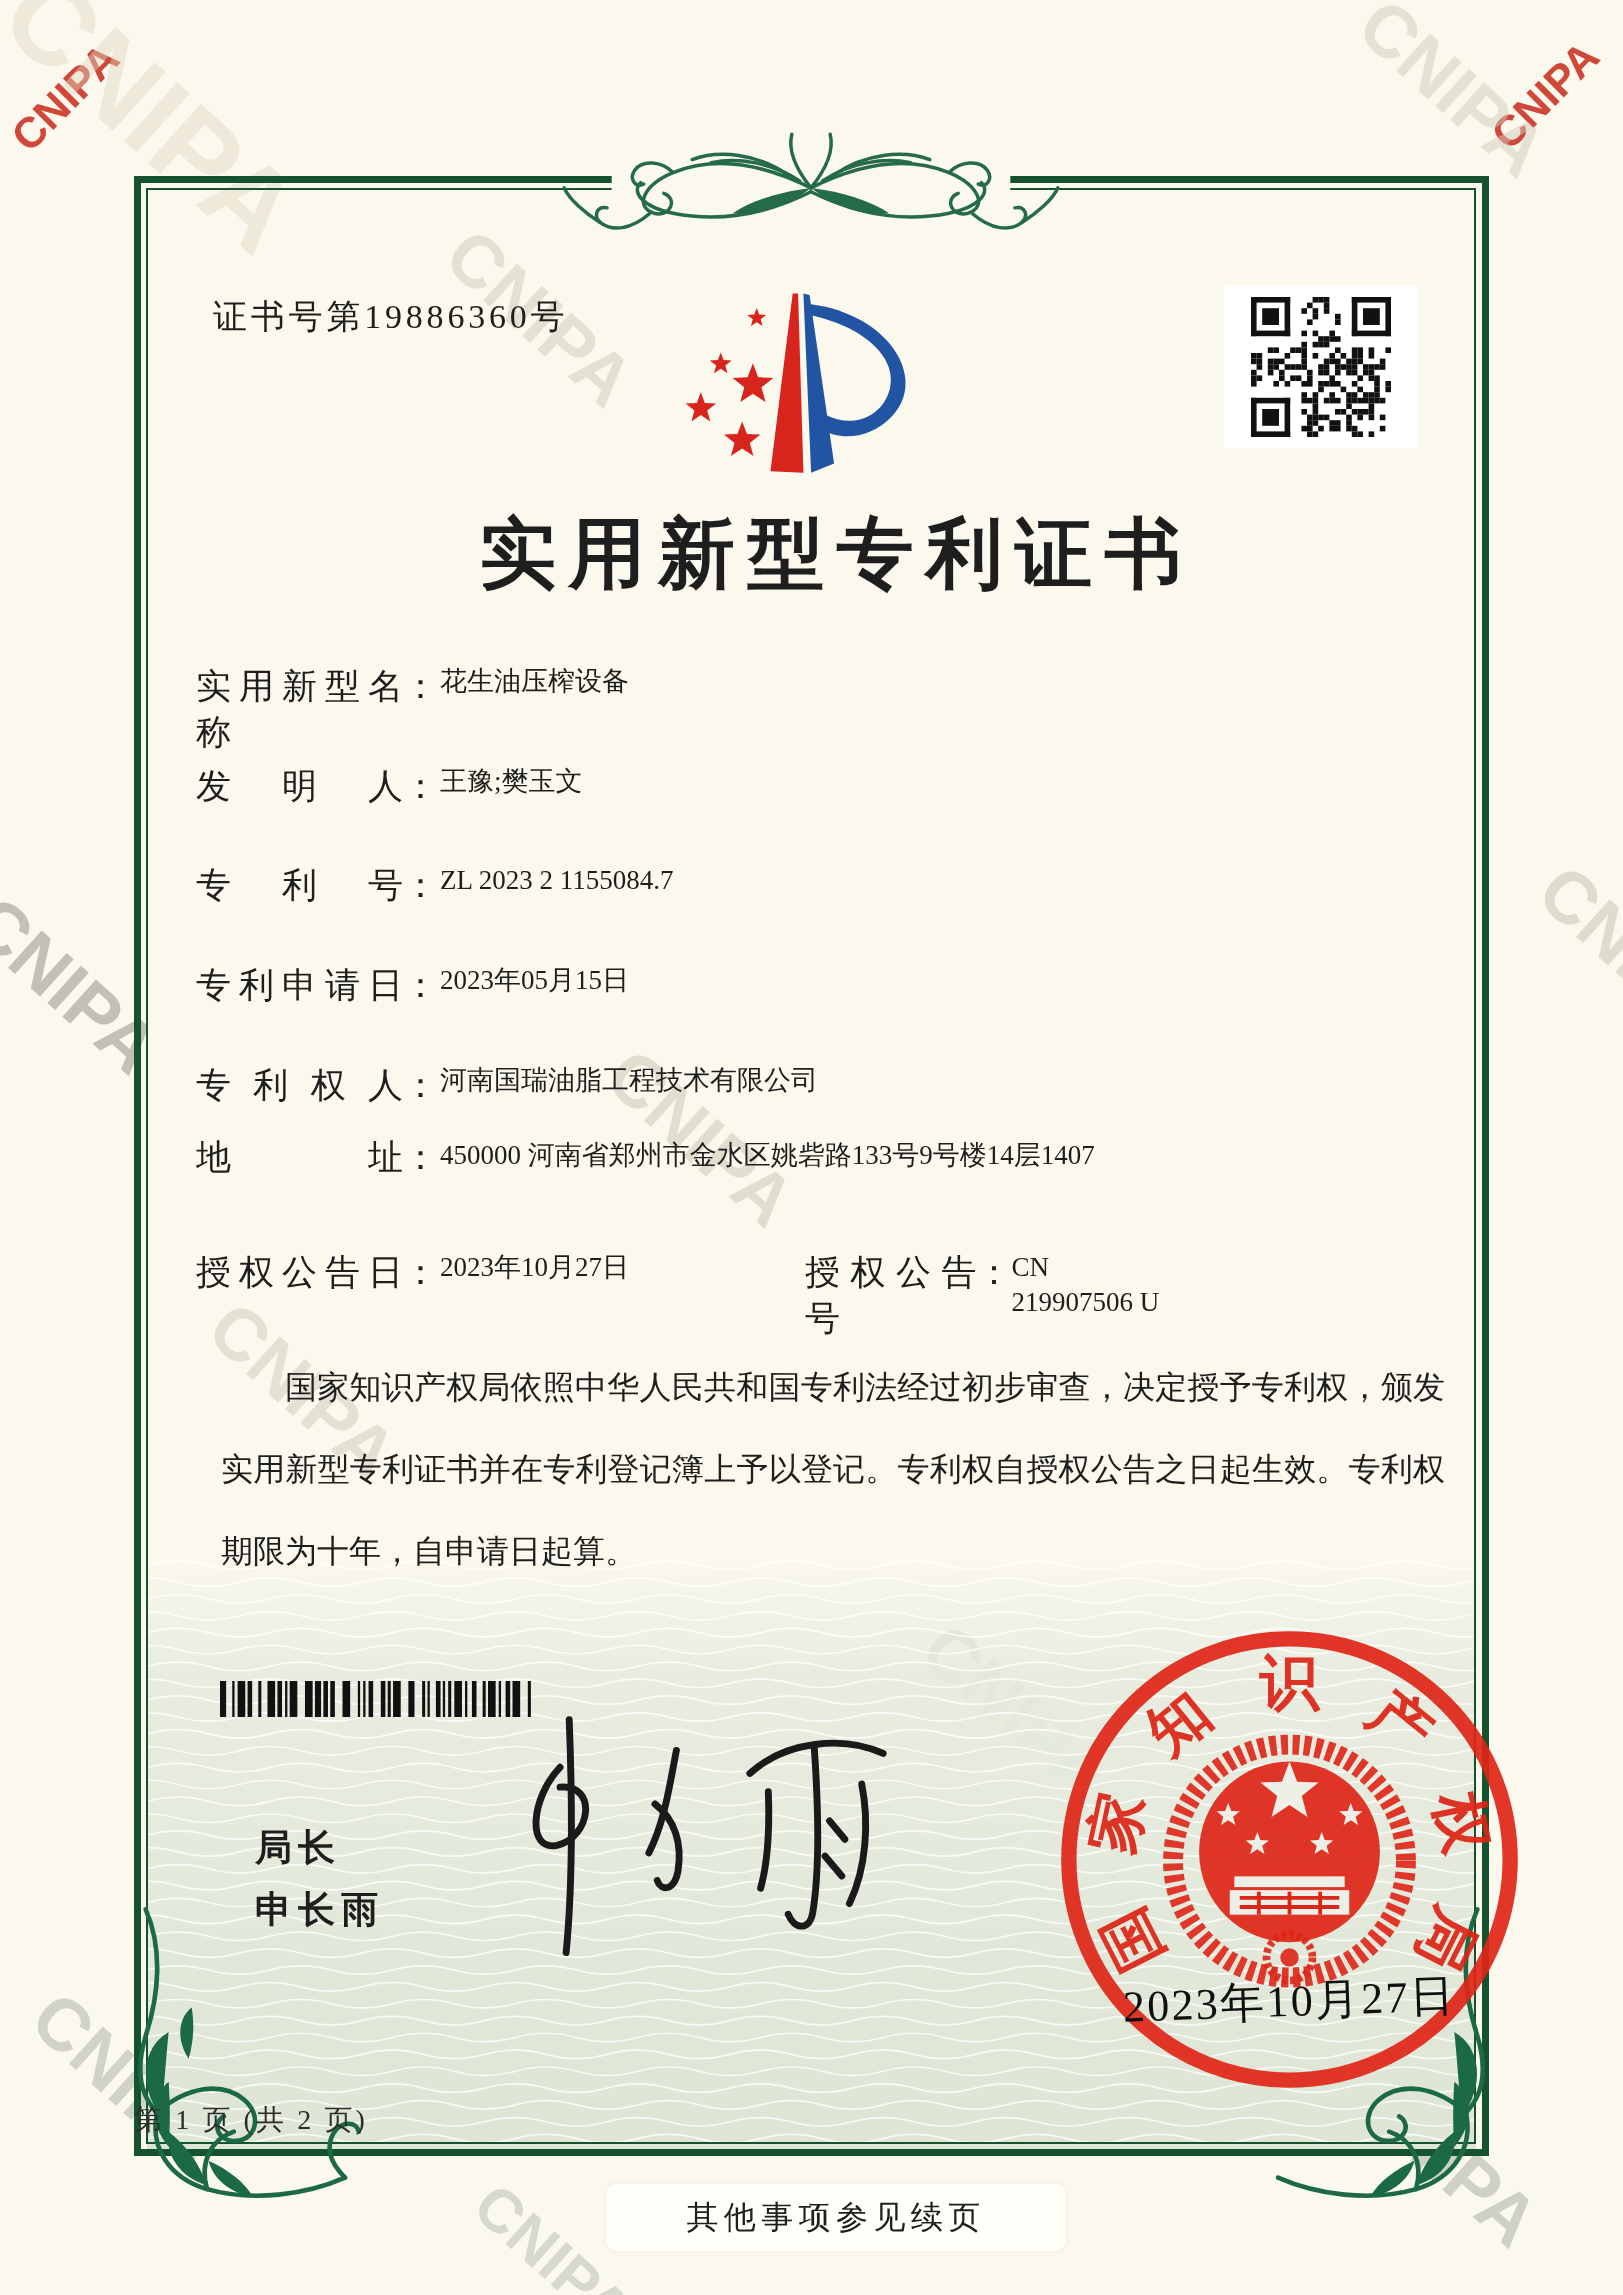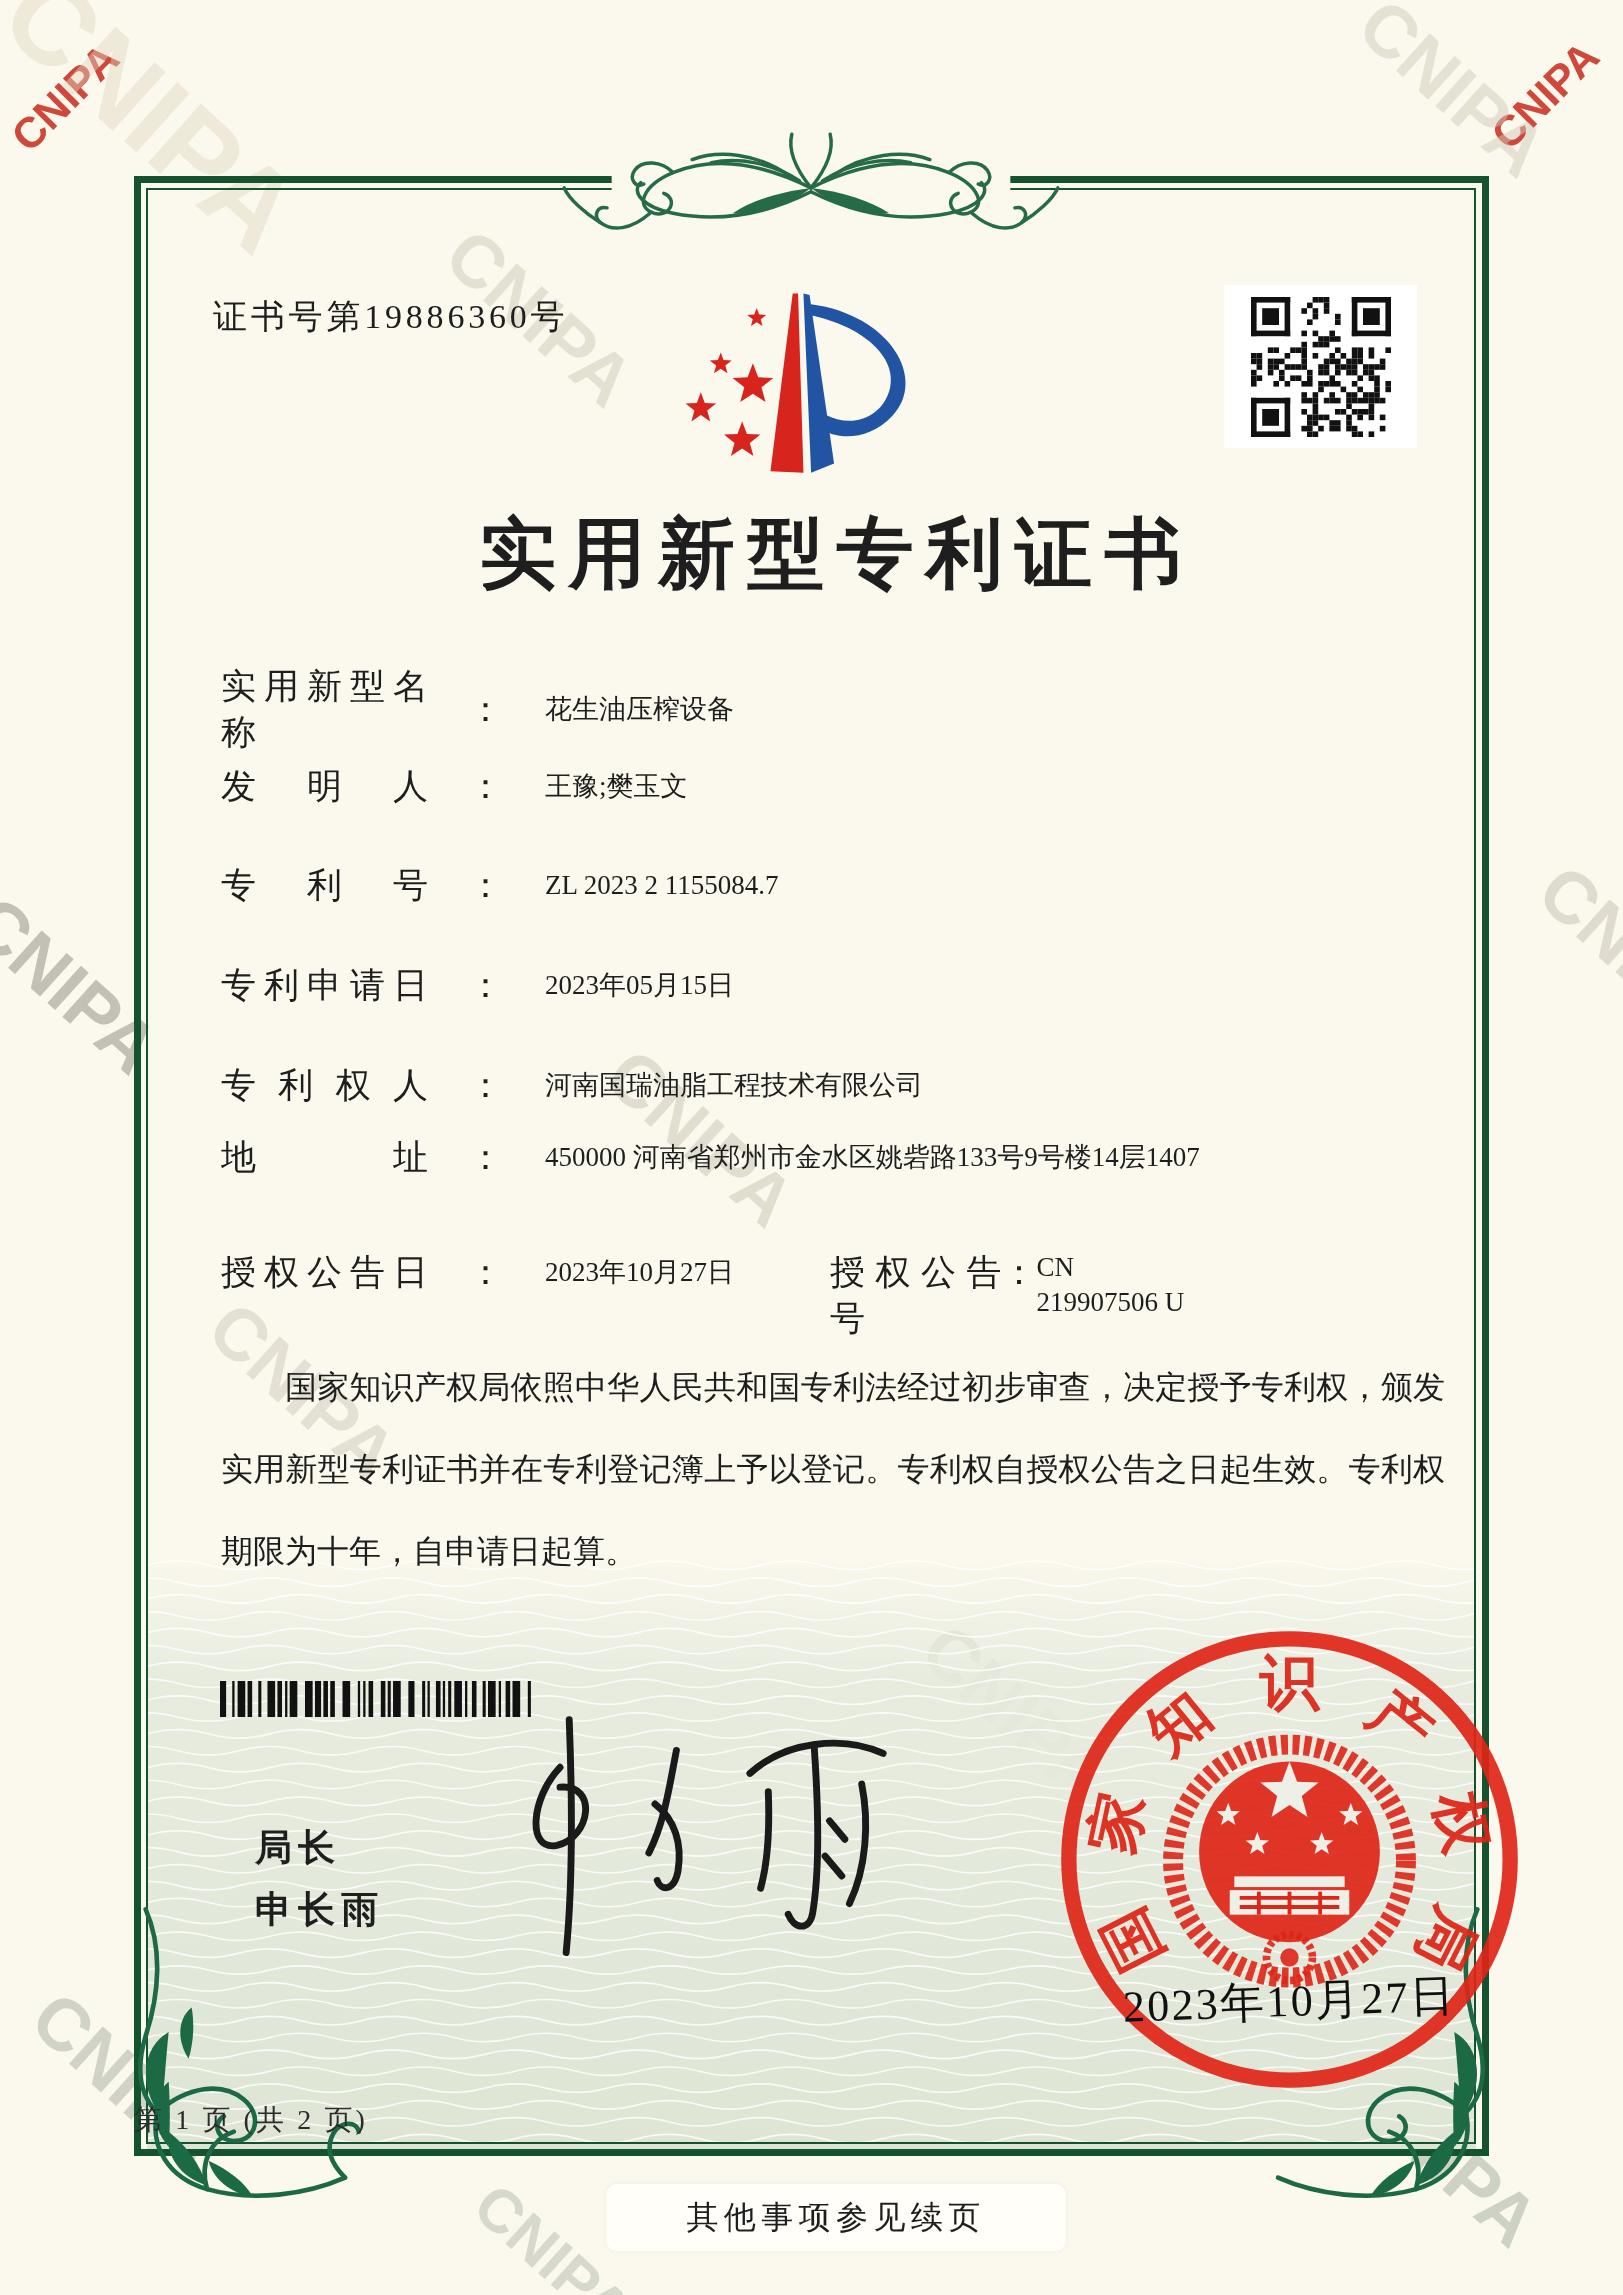--- a/index.html
+++ b/index.html
@@ -14,21 +14,21 @@
       border:7px solid #14532d;box-sizing:border-box;}
   .border-inner{position:absolute;left:146px;top:188px;width:1330px;height:1956px;
       border:2.3px solid #14532d;box-sizing:border-box;}
   
   .waves{position:absolute;left:147px;top:1556px;width:1329px;height:598px;overflow:hidden;
       background:linear-gradient(180deg,rgba(231,237,225,0) 0%,rgba(228,234,221,.85) 20%,#e3e9da 60%,#dfe5d5 100%);}
   .cert-no{position:absolute;left:213px;top:294px;font-size:34px;letter-spacing:3.8px;}
   .qr-box{position:absolute;left:1224px;top:285px;width:193px;height:163px;background:#ffffff;}
   .doc-title{position:absolute;left:134px;top:503px;width:1355px;text-align:center;
       font-size:77px;font-weight:900;letter-spacing:12.3px;padding-left:25px;}
-  .frow{position:absolute;left:221px;display:flex;align-items:center;font-size:35px;line-height:1.3;gap:40px;}
+  .frow{position:absolute;left:196px;display:flex;align-items:flex-start;font-size:35px;line-height:1.3;}
   .flabel{display:inline-block;width:207px;text-align:justify;text-align-last:justify;}
   .fcolon{display:inline-block;width:37px;}
   .fvalue{display:inline-block;font-size:27px;}
   .fvalue-addr{max-width:920px;word-break:break-all;line-height:1.55;}
   .g2{position:absolute;left:609px;top:0;display:flex;}
   .paras{position:absolute;left:221px;top:1346px;width:1224px;font-size:32px;line-height:82px;
       text-align:justify;}
   .paras p{margin:0 0 10.7px 0;text-indent:2em;}
   .director{position:absolute;left:255px;font-size:37px;font-weight:bold;letter-spacing:6.1px;
       font-family:"Liberation Sans","DejaVu Sans",sans-serif;}

